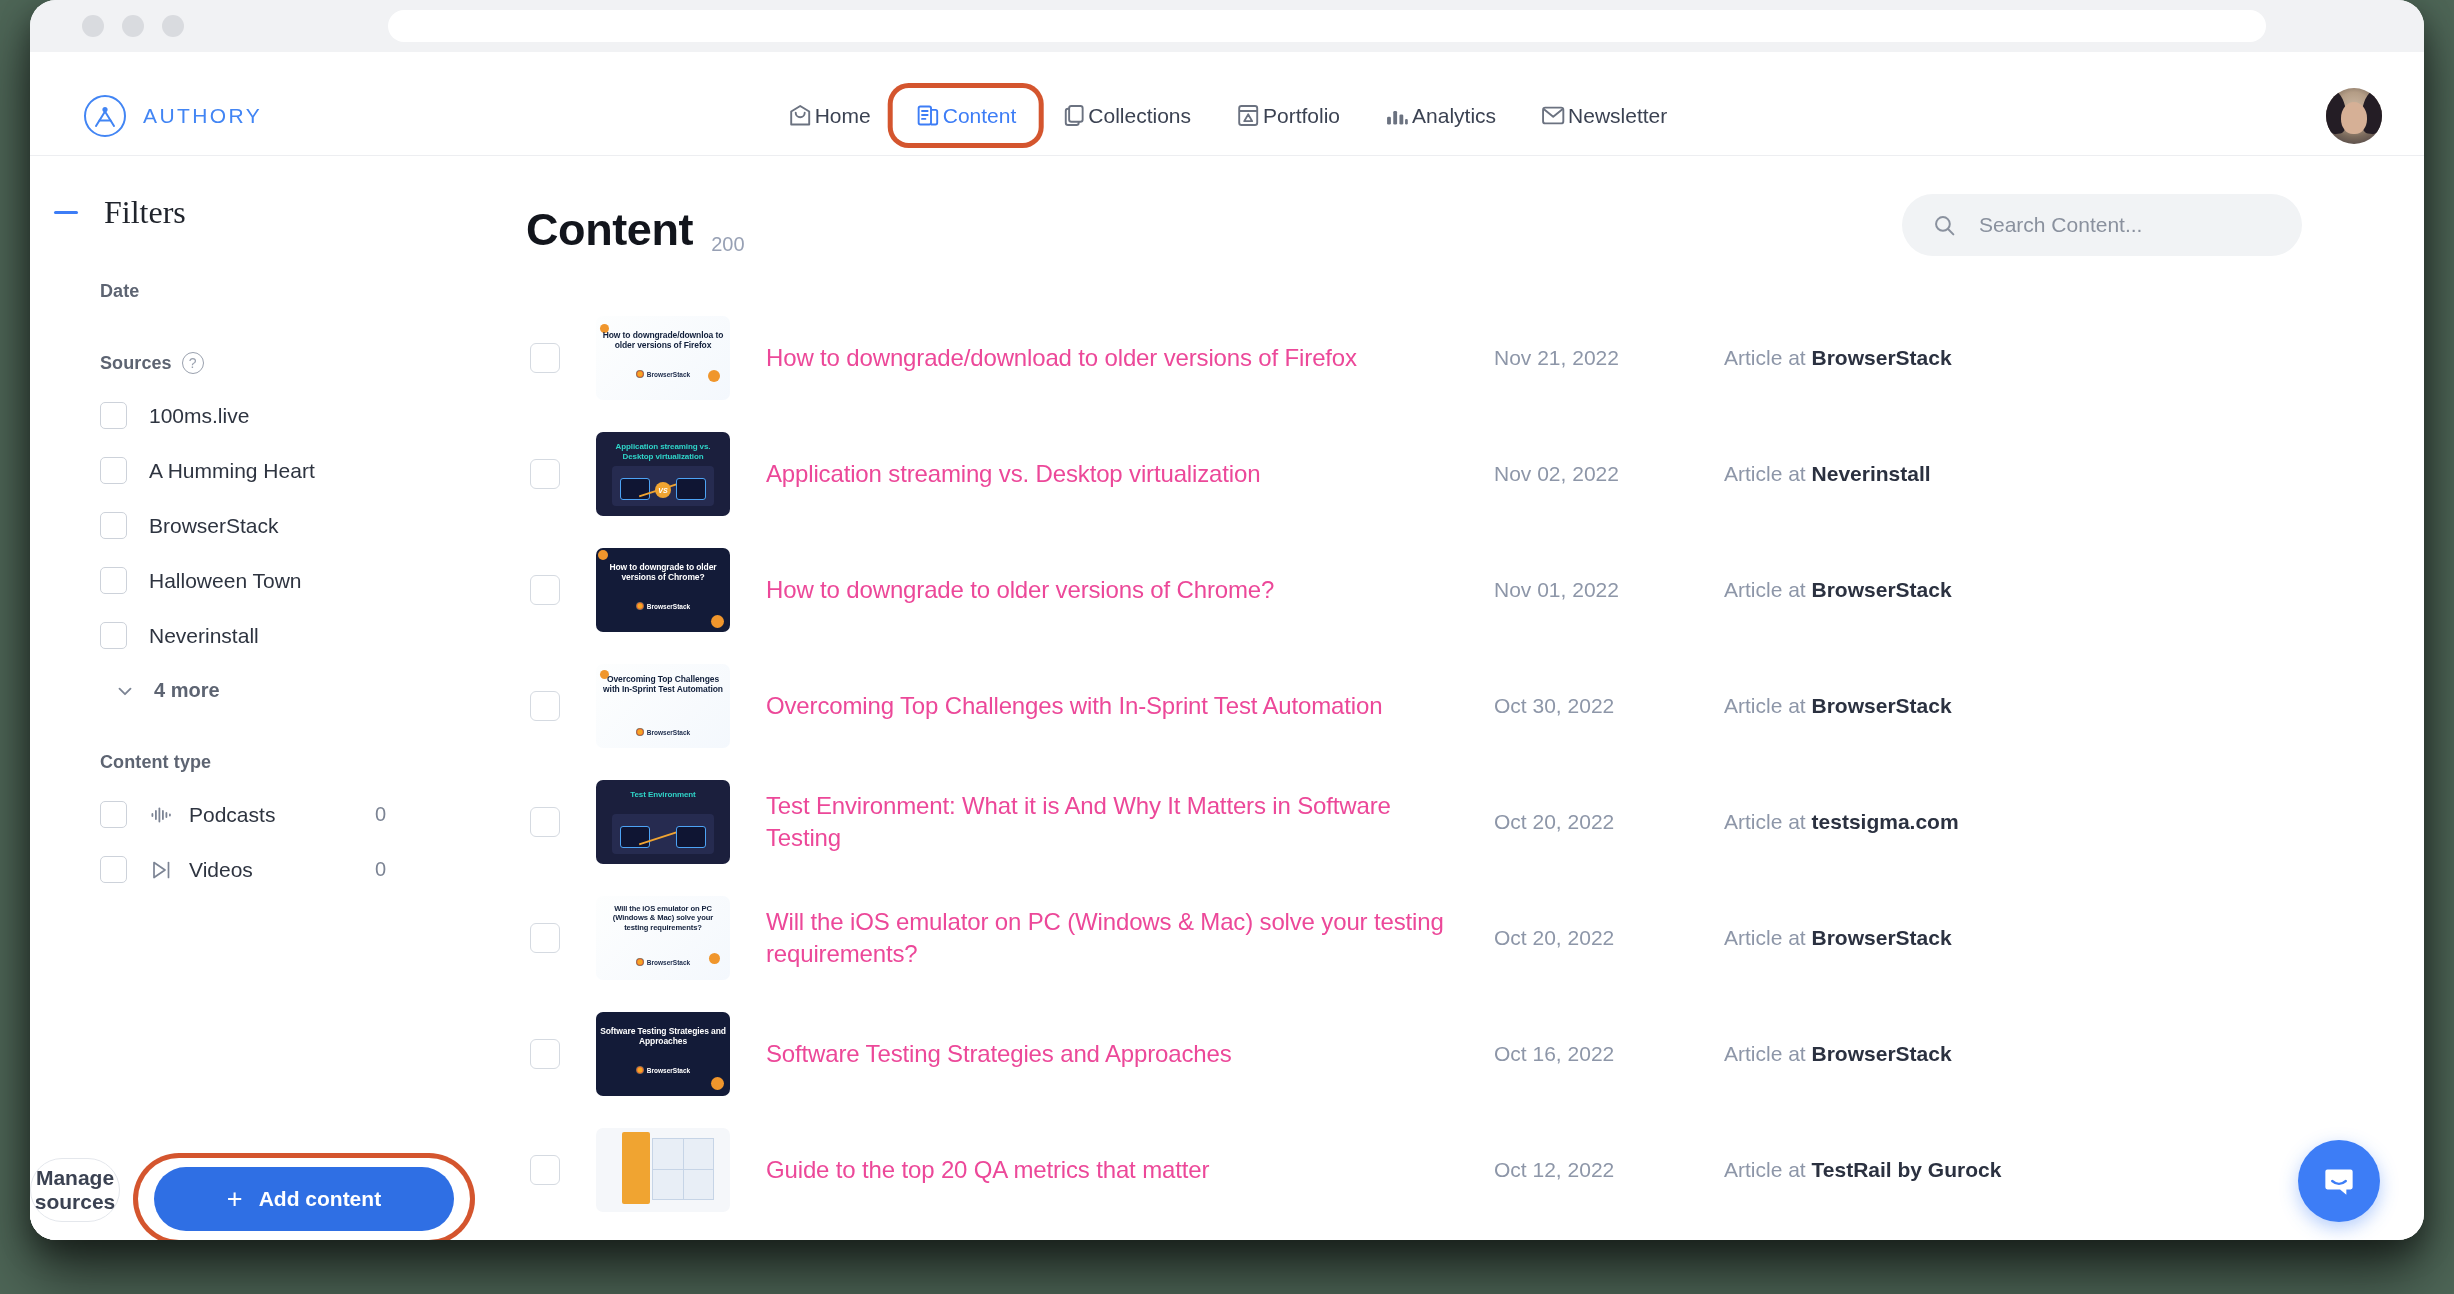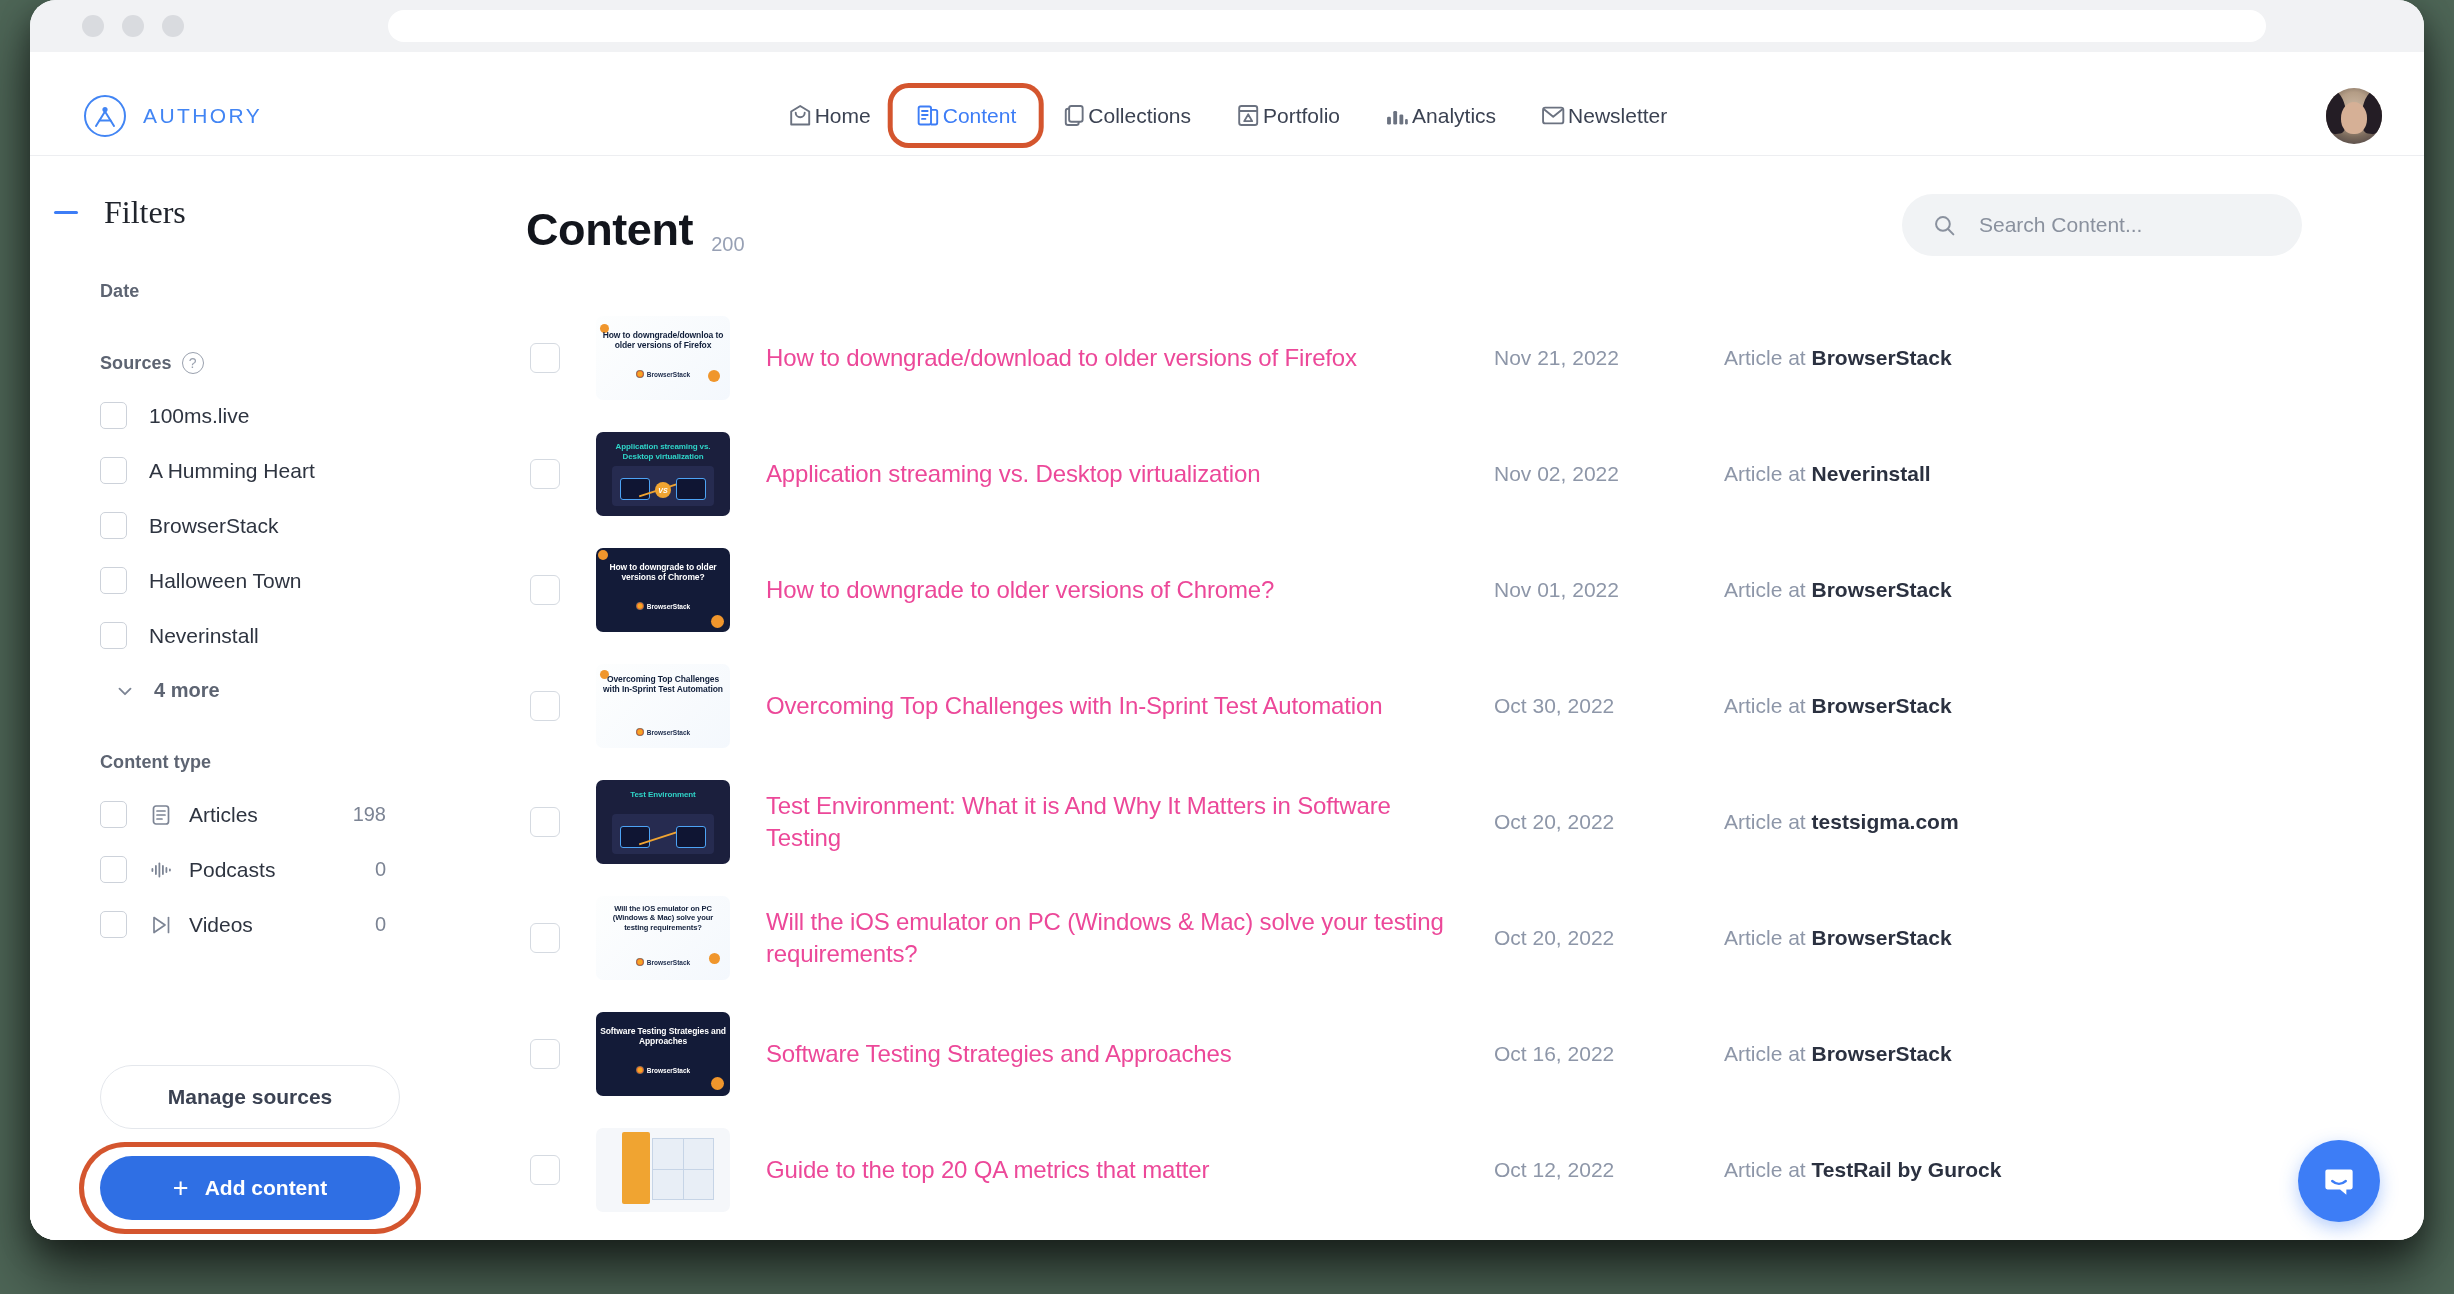--- a/index.html
+++ b/index.html
@@ -255,24 +255,23 @@
   
   .sidebar-fade {
     position: absolute;
     left: 0; right: 0; bottom: 0;
     height: 190px;
     background: linear-gradient(to bottom, rgba(255,255,255,0) 0%, #ffffff 42%);
     pointer-events: none;
   }
   .sidebar-actions {
     position: absolute;
-    left: 0; right: 0; bottom: 35px;
-    display: flex;
-    flex-direction: column;
-    align-items: center;
+    left: 0; right: 0; bottom: 24px;
+    display: flex;
+    flex-direction: row;
     gap: 18px;
   }
   .btn-manage {
     width: 300px; height: 64px;
     border-radius: 32px;
     border: 1.6px solid #e4e7ec;
     background: #fff;
     font-size: 21px;
     font-weight: bold;
     color: #3b4252;
@@ -631,29 +630,20 @@
 
           <div class="more-row">
             <svg width="22" height="22" viewBox="0 0 24 24" fill="none" stroke="#7c8494" stroke-width="2">
               <path d="M6 9.5 L12 15.5 L18 9.5" stroke-linecap="round" stroke-linejoin="round"></path>
             </svg>
             <span class="mlabel">4 more</span>
           </div>
 
           <div class="sec-label">Content type</div>
 
-          <div class="cbrow">
-            <span class="cbox"></span>
-            <svg class="ctype-icon" viewBox="0 0 24 24" fill="none" stroke="#7c8494" stroke-width="1.7">
-              <rect x="4.5" y="3" width="15" height="18" rx="2.5"></rect>
-              <path d="M8 8 h8 M8 12 h8 M8 16 h5" stroke-linecap="round"></path>
-            </svg>
-            <span class="cblabel">Articles</span>
-            <span class="count">198</span>
-          </div>
 
           <div class="cbrow">
             <span class="cbox"></span>
             <svg class="ctype-icon" viewBox="0 0 24 24" fill="#7c8494">
               <rect x="2.5" y="10" width="1.8" height="4" rx="0.9"></rect>
               <rect x="6" y="7" width="1.8" height="10" rx="0.9"></rect>
               <rect x="9.5" y="4.5" width="1.8" height="15" rx="0.9"></rect>
               <rect x="13" y="7" width="1.8" height="10" rx="0.9"></rect>
               <rect x="16.5" y="9" width="1.8" height="6" rx="0.9"></rect>
               <rect x="20" y="10.5" width="1.8" height="3" rx="0.9"></rect>

